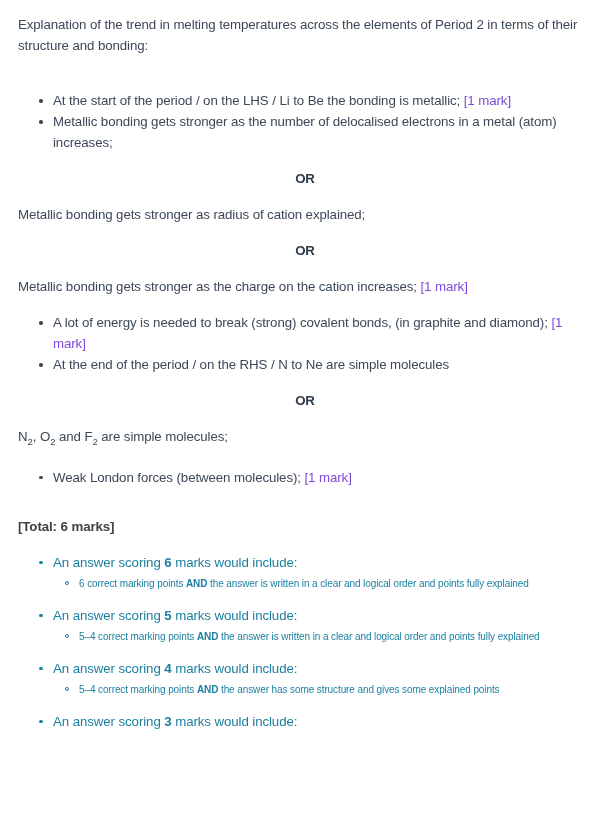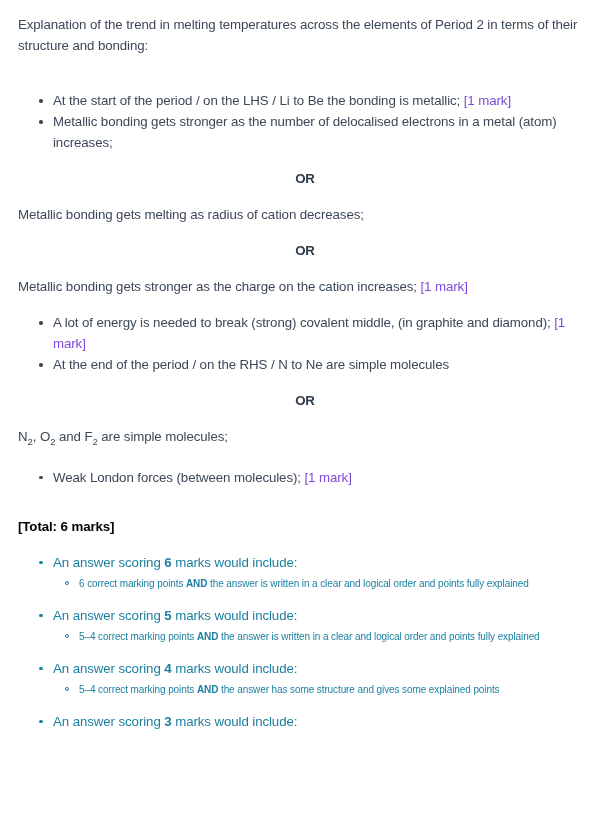--- a/index.html
+++ b/index.html
@@ -61,21 +61,21 @@
     border-radius: 50%;
     background: #3c4858;
   }
   .mark {
     color: #7b4bd8;
   }
   .total {
     font-size: 13.3px;
     line-height: 21px;
     font-weight: bold;
-    color: #000000;
+    color: #404040;
     letter-spacing: -0.1px;
   }
   ul.cl {
     margin: 0;
     padding: 0 0 0 17px;
     list-style: none;
     color: #1b7fa0;
   }
   ul.cl > li.lvl1 {
     position: relative;
@@ -141,34 +141,34 @@
     <li><span>At the start of the period / on the LHS / Li to Be the bonding is metallic; </span><span class="mark">[1 mark]</span></li>
     <li><span>Metallic bonding gets stronger as the number of delocalised electrons in a metal (atom) increases;</span></li>
   </ul>
 
   <div class="gap-md"></div>
 
   <div class="or">OR</div>
 
   <div class="gap-md"></div>
 
-  <p class="para">Metallic bonding gets melting as radius of cation decreases;</p>
+  <p class="para">Metallic bonding gets stronger as radius of cation explained;</p>
 
   <div class="gap-md"></div>
 
   <div class="or">OR</div>
 
   <div class="gap-md"></div>
 
   <p class="para"><span>Metallic bonding gets stronger as the charge on the cation increases; </span><span class="mark">[1 mark]</span></p>
 
   <div class="gap-md"></div>
 
   <ul class="bl">
-    <li><span>A lot of energy is needed to break (strong) covalent middle, (in graphite and diamond); </span><span class="mark">[1 mark]</span></li>
+    <li><span>A lot of energy is needed to break (strong) covalent bonds, (in graphite and diamond); </span><span class="mark">[1 mark]</span></li>
     <li><span>At the end of the period / on the RHS / N to Ne are simple molecules</span></li>
   </ul>
 
   <div class="gap-md"></div>
 
   <div class="or">OR</div>
 
   <div class="gap-md"></div>
 
   <p class="para"><span>N</span><sub>2</sub><span>, </span><span>O</span><sub>2</sub><span> and </span><span>F</span><sub>2</sub><span> are simple molecules;</span></p>

